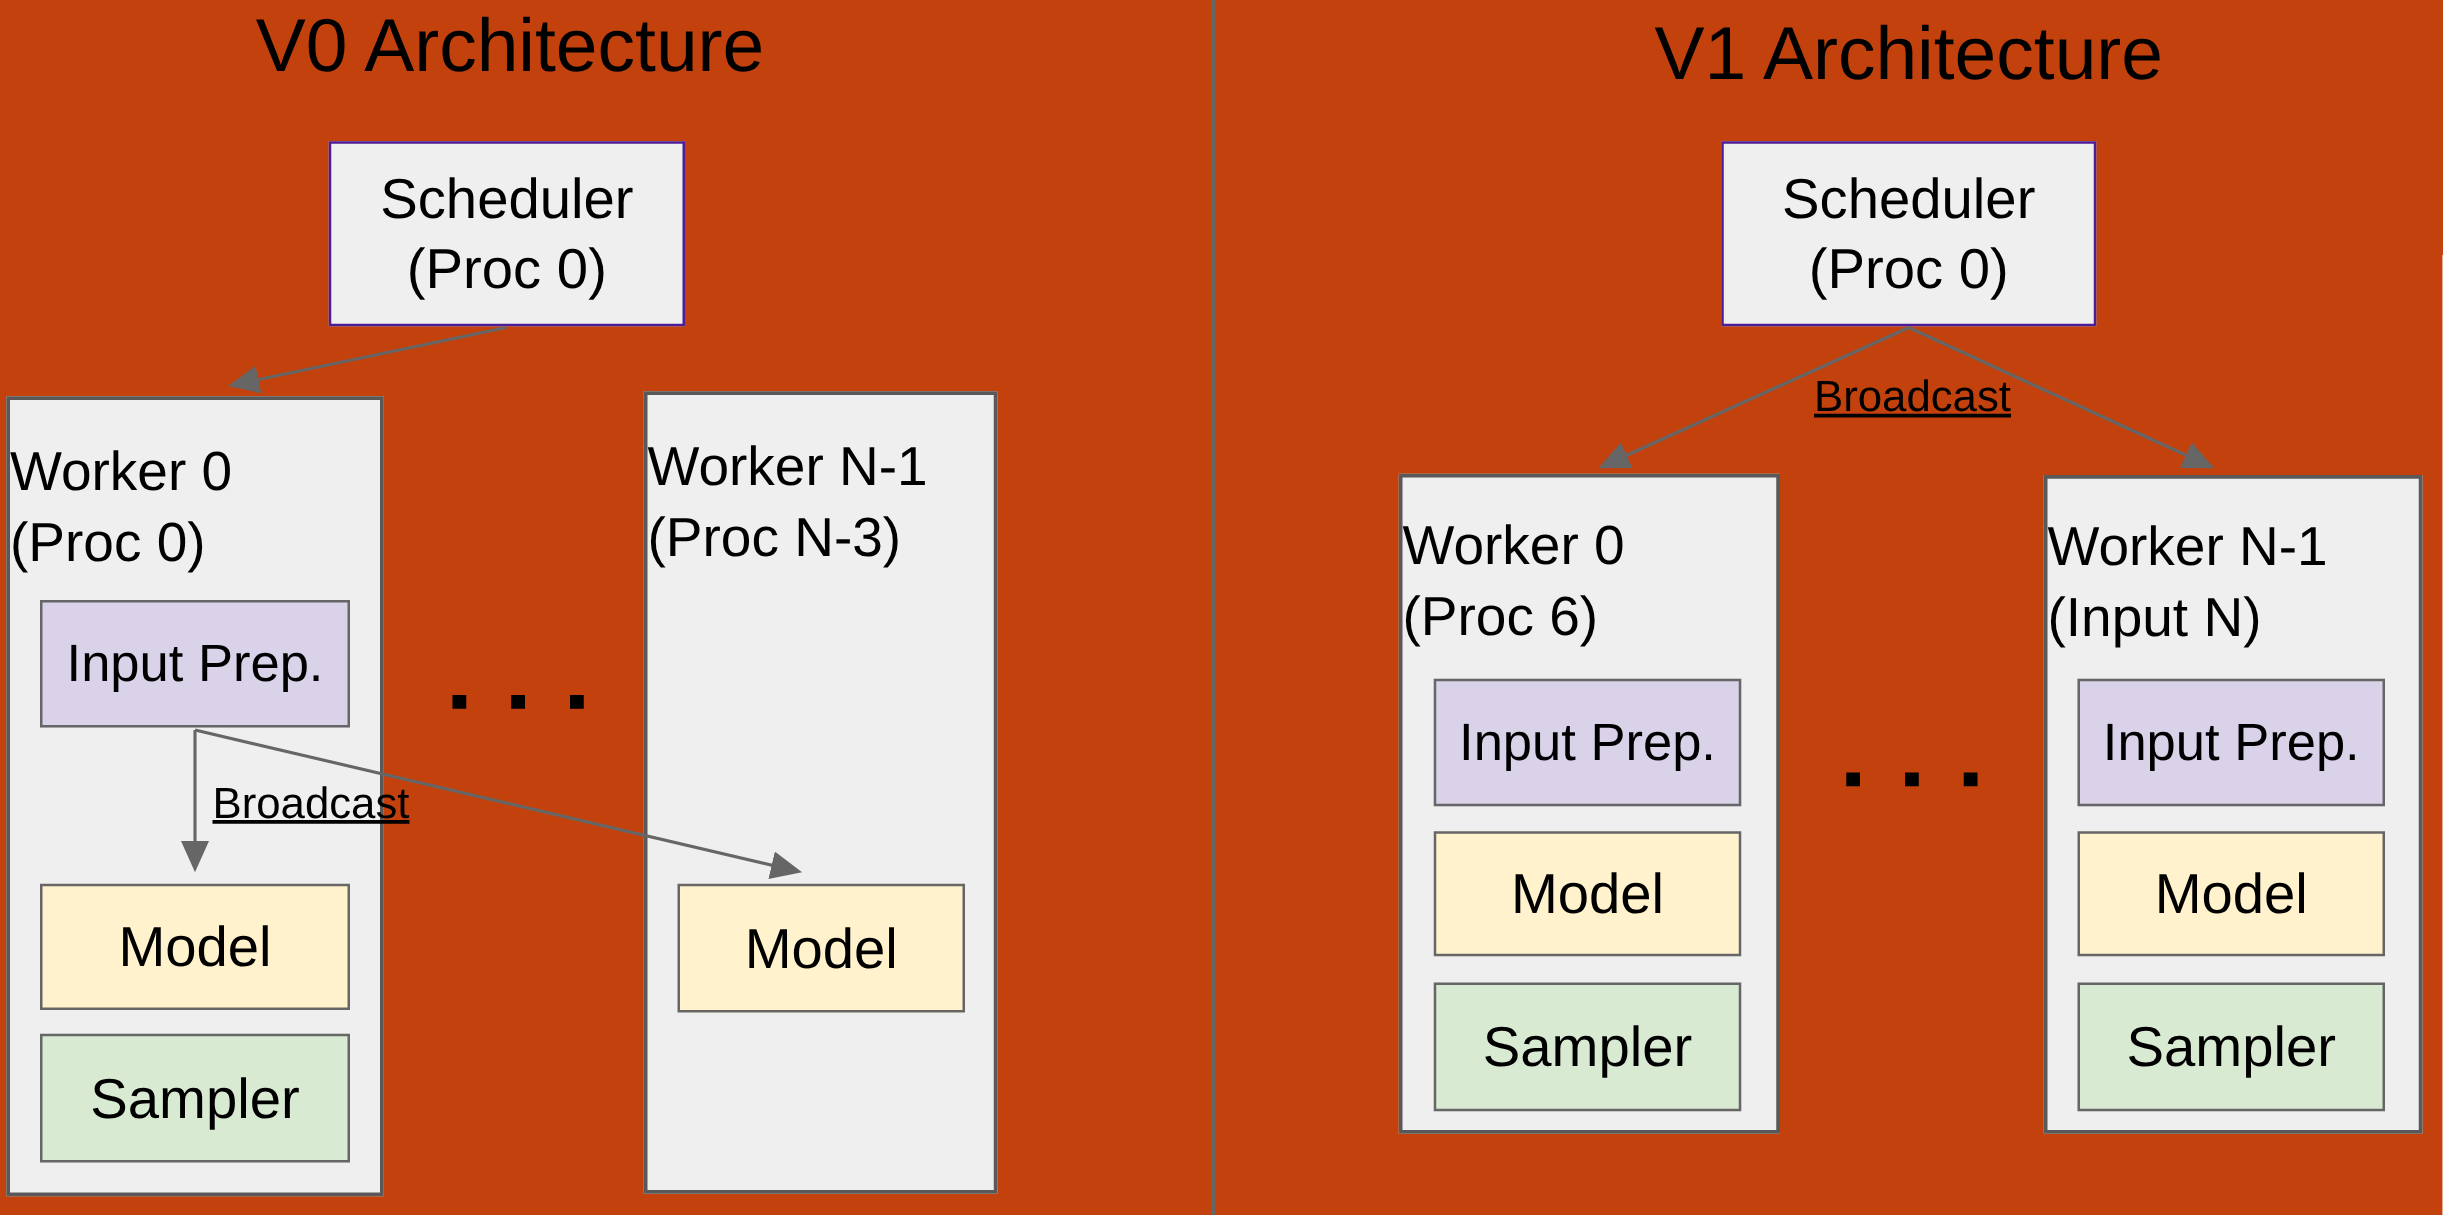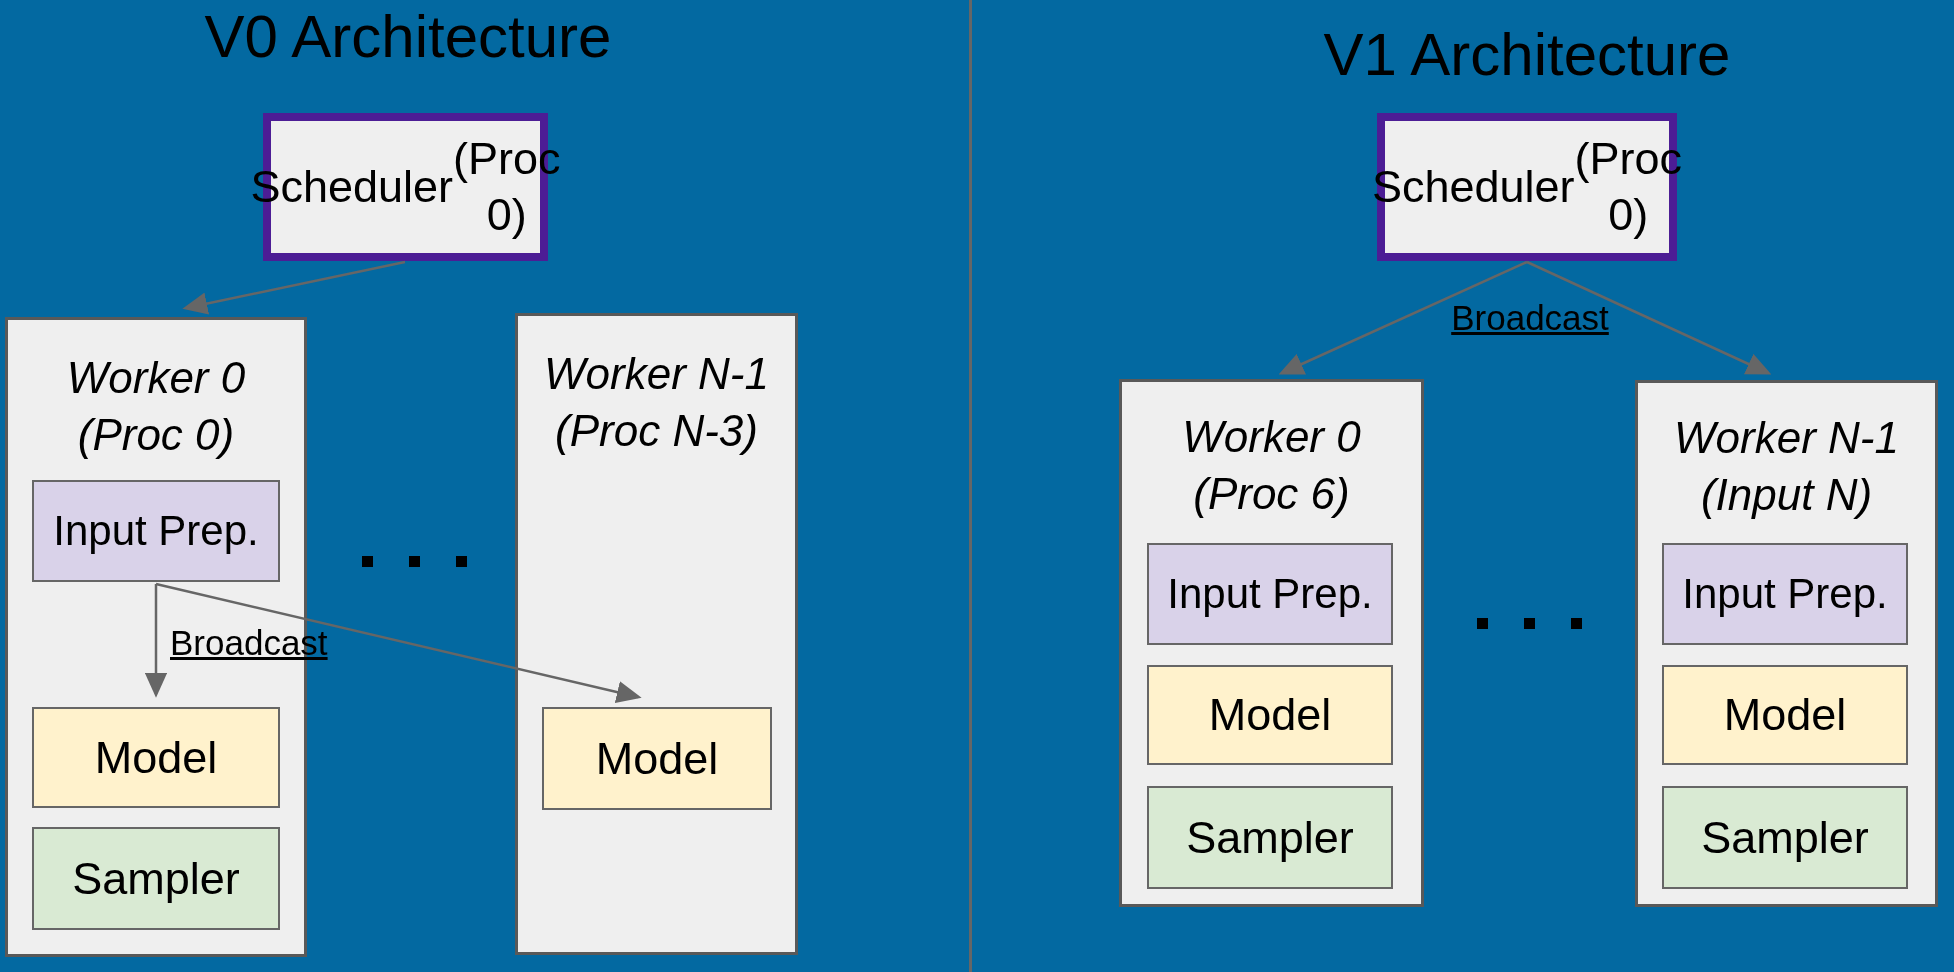--- a/index.html
+++ b/index.html
@@ -1,34 +1,34 @@
 <!DOCTYPE html>
 <html><head>
 <meta charset="utf-8">
 <style>
   html,body{margin:0;padding:0;background:#ffffff;}
   #canvas{
-    position:relative;width:1954px;height:972px;background:#0369a1;overflow:hidden;
+    position:relative;width:1954px;height:972px;background:#c2410c;overflow:hidden;
     font-family:"Liberation Sans","DejaVu Sans",sans-serif;color:#000;
   }
   .abs{position:absolute;box-sizing:border-box;}
   .title{
     font-size:60px;line-height:62px;text-align:center;white-space:nowrap;color:#000;
   }
   .graybox{
-    background:#efefef;border:8px solid #4c1d95;
-    display:flex;flex-direction:row;align-items:center;justify-content:center;
+    background:#efefef;border:2px solid #4c1d95;
+    display:flex;flex-direction:column;align-items:center;justify-content:center;
     text-align:center;
   }
   .workerbox{
     background:#efefef;border:3px solid #595959;
   }
   .worker-title{
-    position:absolute;left:0;right:0;text-align:center;
-    font-size:44px;line-height:57px;white-space:nowrap;font-style:italic;
+    position:absolute;left:0;right:0;text-align:left;
+    font-size:44px;line-height:57px;white-space:nowrap;
   }
   .sched-label{font-size:45px;line-height:56px;}
   .innerbox{
     border:2.5px solid #666666;
     display:flex;align-items:center;justify-content:center;
     text-align:center;white-space:nowrap;
   }
   .ip{background:#d9d2e9;font-size:42px;}
   .model{background:#fff2cc;font-size:45px;}
   .sampler{background:#d9ead3;font-size:45px;}
@@ -75,21 +75,21 @@
 
   <div class="abs workerbox" style="left:515px;top:313px;width:283px;height:642px;">
     <div class="worker-title" style="top:29px;">
       <div>Worker N-1</div>
       <div>(Proc N-3)</div>
     </div>
   </div>
 
   <div class="abs innerbox model" style="left:542px;top:707px;width:230px;height:103px;">Model</div>
 
-  <div class="abs title" style="left:1227px;top:24px;width:600px;">V1 Architecture</div>
+  <div class="abs title" style="left:1227px;top:12px;width:600px;">V1 Architecture</div>
 
   <div class="abs graybox" style="left:1377px;top:113px;width:300px;height:148px;">
     <div class="sched-label">Scheduler</div>
     <div class="sched-label">(Proc 0)</div>
   </div>
 
   <div class="abs bcast" style="left:1380px;top:295px;width:300px;text-align:center;">Broadcast</div>
 
   <div class="abs workerbox" style="left:1119px;top:379px;width:305px;height:528px;">
     <div class="worker-title" style="top:26px;">

